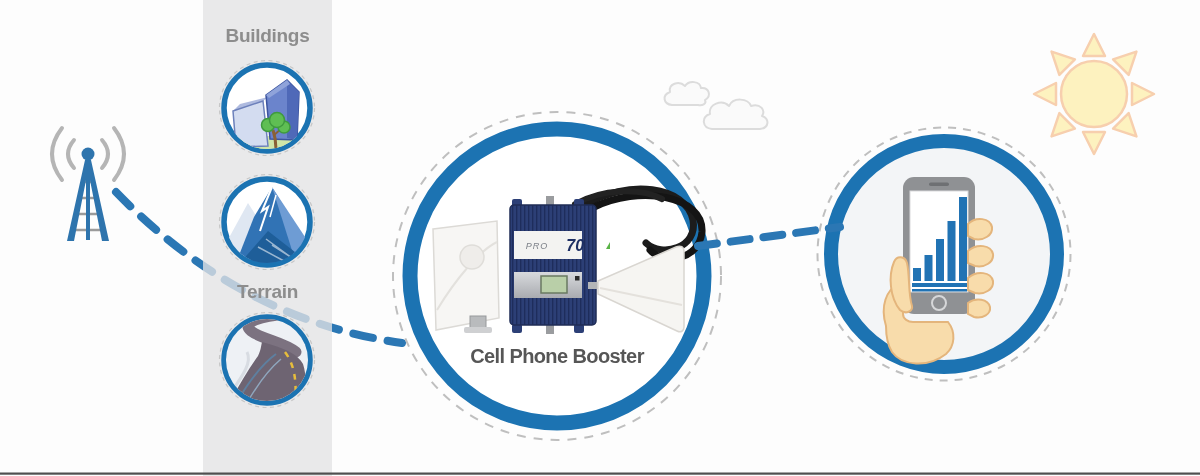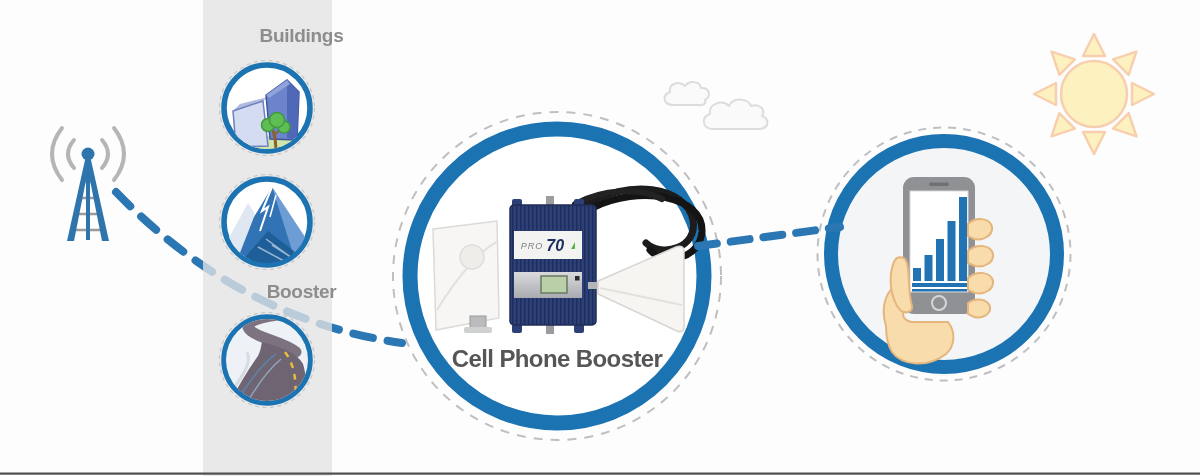--- a/index.html
+++ b/index.html
@@ -3,32 +3,32 @@
 <meta charset="utf-8">
 <style>
   html,body{margin:0;padding:0;background:#ffffff;}
   .stage{
     position:relative;width:1200px;height:476px;overflow:hidden;
     background:#fdfdfd;font-family:"Liberation Sans",sans-serif;
   }
   .stage svg{position:absolute;left:0;top:0;}
   .factor-label{
     position:absolute;left:203px;width:129px;text-align:center;
-    font-size:19px;font-weight:bold;color:#8d8d8d;letter-spacing:-0.3px;padding-left:34px;
+    font-size:19px;font-weight:bold;color:#8d8d8d;letter-spacing:-0.3px;
   }
   .factor-label.buildings{top:25px;}
   .factor-label.terrain{top:281px;}
   .factor-label.distance{top:413px;}
   .booster-caption{
     position:absolute;left:407px;top:345px;width:300px;text-align:center;
-    font-size:24px;font-weight:bold;color:#565656;letter-spacing:-0.6px;
+    font-size:20px;font-weight:bold;color:#565656;letter-spacing:-0.6px;
   }
   .pro-label{
     position:absolute;left:514px;top:233px;width:68px;height:25px;
-    display:flex;align-items:center;justify-content:center;gap:3px;
+    display:flex;align-items:center;justify-content:center;gap:18px;padding-left:20px;
   }
   .pro-label .pro{font-style:italic;color:#7c8088;font-size:9px;letter-spacing:1px;}
   .pro-label .model{color:#1d2f63;font-weight:bold;font-style:italic;font-size:16px;}
   .pro-label .logo-mark{
     width:0;height:0;border-left:4px solid transparent;
     border-bottom:7px solid #5ab347;margin-left:4px;
   }
 </style>
 </head>
 <body>
@@ -232,21 +232,21 @@
 
   <g fill="#fafafa" stroke="#dcdcdc" stroke-width="2" stroke-linejoin="round">
     <path d="M 672 105 C 663 104 662 95 670 92 C 668 84 679 80 685 86 C 689 80 700 81 701 88 C 709 87 712 96 705 100 C 707 104 702 106 698 105 Z"></path>
     <path d="M 712 129 C 702 128 701 117 710 114 C 708 104 722 99 729 106 C 733 97 748 98 751 106 C 760 103 766 110 762 116 C 770 119 769 128 760 129 Z"></path>
   </g>
 
   <rect x="0" y="472.5" width="1200" height="2.2" fill="#4f4f4f"></rect>
 </svg>
 
 <div class="factor-label buildings">Buildings</div>
-<div class="factor-label terrain">Booster</div>
+<div class="factor-label terrain">Terrain</div>
 
 <div class="booster-caption">Cell Phone Booster</div>
 
 <div class="pro-label">
   <span class="pro">PRO</span>
   <span class="model">70</span>
   <span class="logo-mark"></span>
 </div>
 
 </div>

